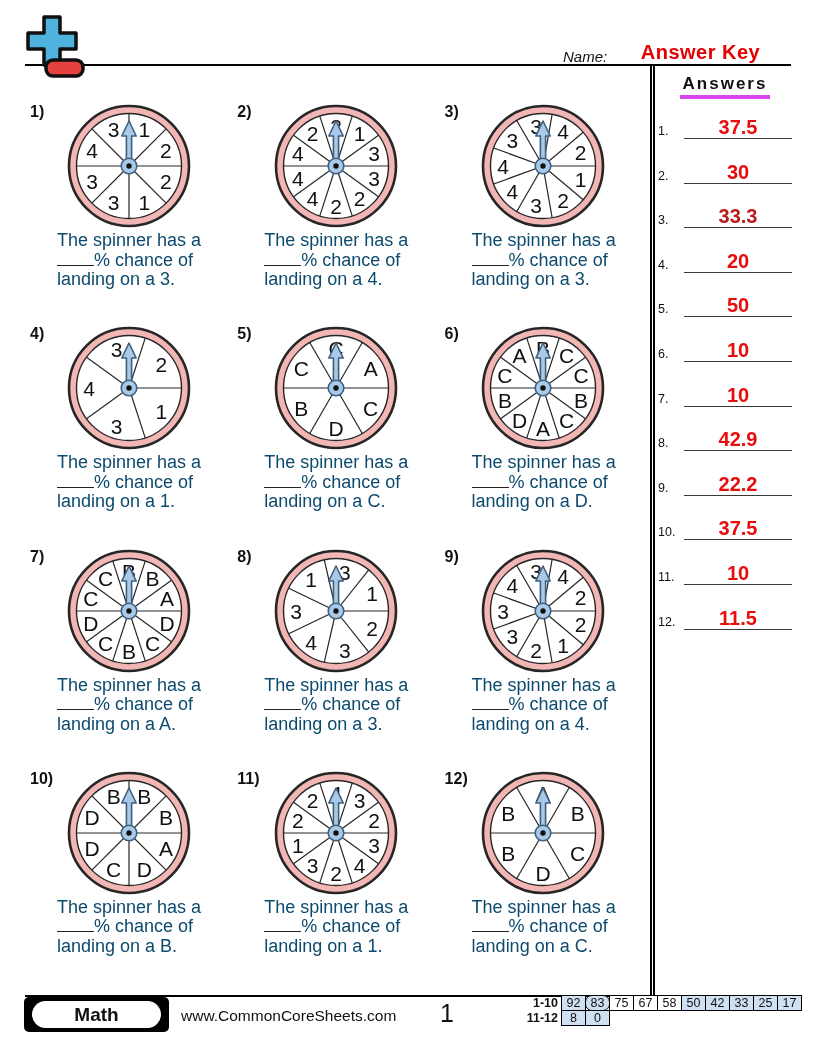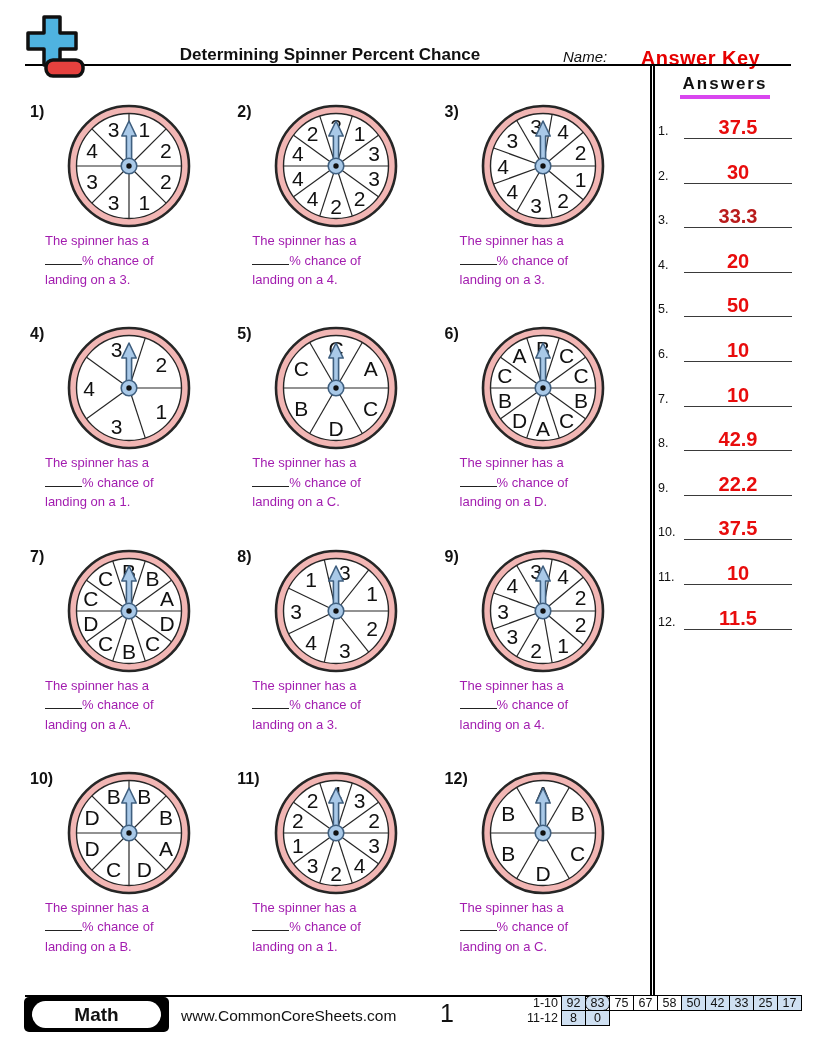--- a/index.html
+++ b/index.html
@@ -7,71 +7,70 @@
   .page {
     position:relative; width:816px; height:1056px; margin:0 auto;
     background:#ffffff; overflow:hidden;
     font-family:"Liberation Sans", sans-serif; color:#111;
   }
   
   .logo { position:absolute; left:22px; top:13px; z-index:3; }
   .hdr-title { position:absolute; left:140px; top:45px; width:380px; text-align:center;
     font-size:17px; font-weight:bold; }
   .hdr-name { position:absolute; left:563px; top:48px; font-size:15px;font-style:italic; }
-  .hdr-key { position:absolute; left:618px; top:47px; width:165px; text-align:center;
+  .hdr-key { position:absolute; left:618px; top:41px; width:165px; text-align:center;
     font-size:20px; font-weight:bold; letter-spacing:0.5px; }
   .hdr-rule { position:absolute; left:25px; top:64px; width:766px; height:2px; background:#000; z-index:1; }
   .instructions { position:absolute; left:25px; top:71px; font-size:15px; font-weight:bold; }
   
   .vline { position:absolute; left:650px; top:66px; height:930px; width:0; border-left:5px double #000; }
   .answers-panel { position:absolute; left:658px; top:74px; width:134px; }
   .answers-heading { display:block; margin:0 auto; width:fit-content; font-size:17px; font-weight:bold;
     letter-spacing:2px; border-bottom:4px solid #d946ef; padding:0 3px 1px 3px; }
   .answers-list { position:absolute; left:0; top:20.4px; width:134px; }
   .answer-row { height:44.6px; display:flex; align-items:flex-end; }
   .answer-num { width:26px; text-align:left; font-size:12.5px; padding-bottom:1px; flex:none; }
   .answer-line { flex:1; border-bottom:1.5px solid #3a3a3a; text-align:center;
     font-size:20px; font-weight:bold; padding-bottom:1px; line-height:1; }
   
   .problems-grid { position:absolute; left:25px; top:98px;
     display:grid; grid-template-columns:repeat(3,207.3px); grid-template-rows:repeat(4,222.3px); }
   .problem { position:relative; }
   .p-num { position:absolute; left:5px; top:5px; font-size:16px; font-weight:bold; }
   .spinner-wrap { margin-top:5px; display:flex; justify-content:center; }
   svg text { font-family:"Liberation Sans", sans-serif; }
-  .question { margin:2px 0 0 20px; font-size:13px; line-height:19.5px; color:#a21caf; }
+  .question { margin:2px 0 0 32px; font-size:18px; line-height:19.5px; color:#0c4a6e; }
   .blank { display:inline-block; width:37px; border-bottom:1.6px solid #222; height:12px; }
   
   .footer-line { position:absolute; left:25px; top:995px; width:766px; height:2px; background:#000; }
   .subject-badge { position:absolute; left:24px; top:997px; width:145px; height:35px;
     background:#000; border-radius:5px; display:flex; }
   .subject-pill { margin:4px 8px; flex:1; background:#ffffff; border-radius:15px;
     display:flex; align-items:center; justify-content:center; font-size:19px; font-weight:bold; }
   .website { position:absolute; left:181px; top:1007px; font-size:15.5px; }
   .page-num { position:absolute; left:397px; top:999px; width:100px; text-align:center; font-size:25px; }
   .score-table { position:absolute; left:518px; top:995px; }
   .score-row { display:flex; align-items:stretch; height:16px; }
   .score-row + .score-row { margin-top:-1px; }
   .score-label { width:44px; text-align:right; padding-right:4px; font-size:12.5px;
-    display:flex; align-items:center; justify-content:flex-end; }
+    display:flex; align-items:center; justify-content:flex-end;font-weight:bold; }
   .score-cell { width:25px; border:1px solid #000; margin-left:-1px; display:flex;
     align-items:center; justify-content:center; font-size:12.5px; }
 </style>
 </head>
 <body>
 
 <div class="page">
 
   <div class="logo">
     <svg width="66" height="70" viewBox="0 0 66 70">
       <path d="M22 4 h16 v16 h16 v16 h-16 v16 h-16 v-16 h-16 v-16 h16 Z" fill="#4fb3e0" stroke="#101010" stroke-width="3.5" stroke-linejoin="round"></path>
       <rect x="24" y="47" width="37" height="16" rx="7" fill="#e5413e" stroke="#101010" stroke-width="3.5"></rect>
     </svg>
   </div>
-  <div class="hdr-title">Determining Spinner Percent Chance</div>
   <div class="hdr-name">Name:</div>
   <div class="hdr-key" style="color:#e60000;">Answer Key</div>
   <div class="hdr-rule"></div>
 
   <div class="vline"></div>
   <div class="answers-panel">
     <span class="answers-heading">Answers</span>
     <div class="answers-list" id="answers-list">
   <div class="answer-row">
     <span class="answer-num">1.</span>

